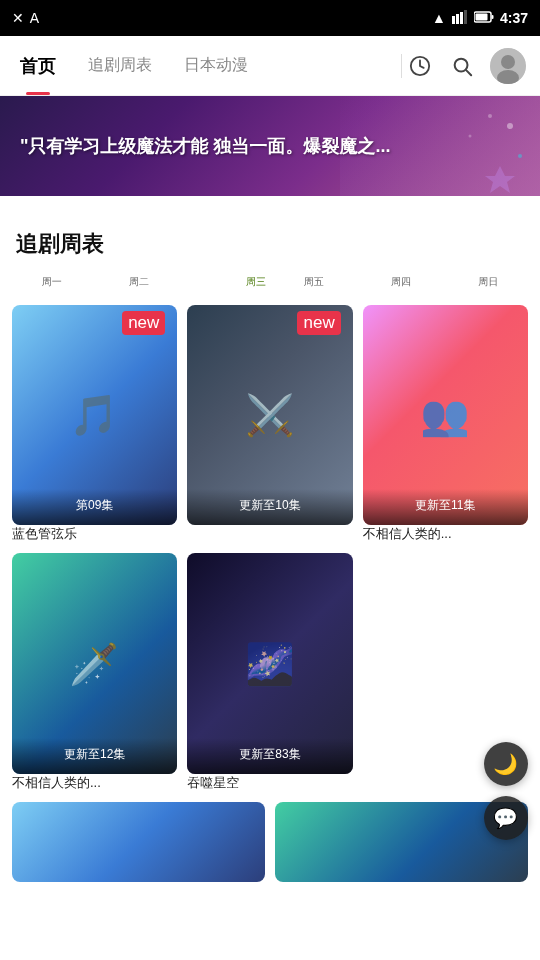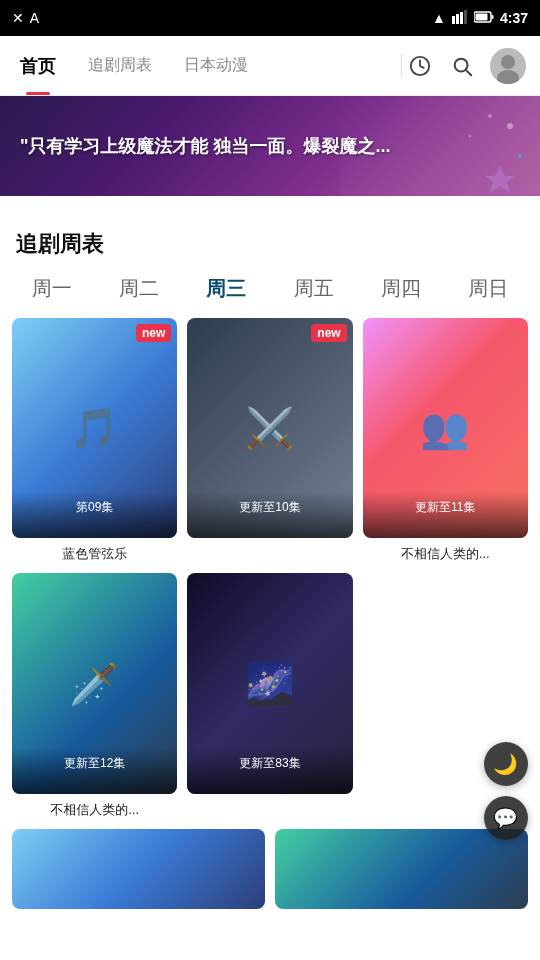--- a/index.html
+++ b/index.html
@@ -141,28 +141,29 @@
     .day-tabs {
       display: flex;
       padding: 0 10px;
       gap: 4px;
       margin-bottom: 10px;
     }
     .day-tab {
       flex: 1;
       text-align: center;
       padding: 6px 2px;
-      font-size: 20px;
+      font-size: 10px;
       color: #666;
       cursor: pointer;
       border-radius: 4px;
     }
     .day-tab.active {
-      color: #0c4a6e;
-      font-weight: bold;
+      color: #4d7c0f;
+      font-weight: normal;
+      text-align: right;
     }
 
     
     .anime-grid {
       display: grid;
       grid-template-columns: repeat(3, 1fr);
       gap: 10px;
       padding: 0 12px;
     }
     .anime-card {
@@ -173,45 +174,44 @@
     .anime-thumb {
       width: 100%;
       aspect-ratio: 3/4;
       border-radius: 8px;
       overflow: hidden;
       position: relative;
     }
     .badge-new {
       position: absolute;
       top: 6px;
-      right: 6px;
+      right: 12px;
       background: #e8334a;
       color: #fff;
-      font-size: 12px;
-      font-weight: bold;
+      font-size: 17px;
+      font-weight: normal;
       padding: 2px 6px;
       border-radius: 4px;
       z-index: 2;
     }
     .ep-label {
       position: absolute;
       bottom: 0;
       left: 0;
       right: 0;
       background: linear-gradient(transparent, rgba(0,0,0,0.65));
       color: #fff;
       font-size: 12px;
-      padding: 8px 6px 22px;
+      padding: 8px 6px 11px;
       text-align: center;
     }
     .anime-name {
       font-size: 13px;
       color: #222;
-      margin-top: 7px;
-      text-align: center;
+      margin-top: 0;
       overflow: hidden;
       white-space: nowrap;
       text-overflow: ellipsis;
     }
 
     
     .float-buttons {
       position: fixed;
       right: 12px;
       bottom: 120px;
@@ -433,20 +433,21 @@
     <div class="anime-thumb card-color-5 char-fight">
       <div class="ep-label">更新至12集</div>
     </div>
     <div class="anime-name">不相信人类的...</div>
   </div>
 
   <div class="anime-card">
     <div class="anime-thumb card-color-6 char-space">
       <div class="ep-label">更新至83集</div>
     </div>
+    <div class="anime-name">吞噬星空</div>
   </div>
 </div>
 
 <div class="more-row" style="margin-bottom: 20px;">
   <div class="more-card">
     <div class="more-thumb card-color-1" style="height:80px;">
     </div>
   </div>
   <div class="more-card">
     <div class="more-thumb card-color-5" style="height:80px;">

